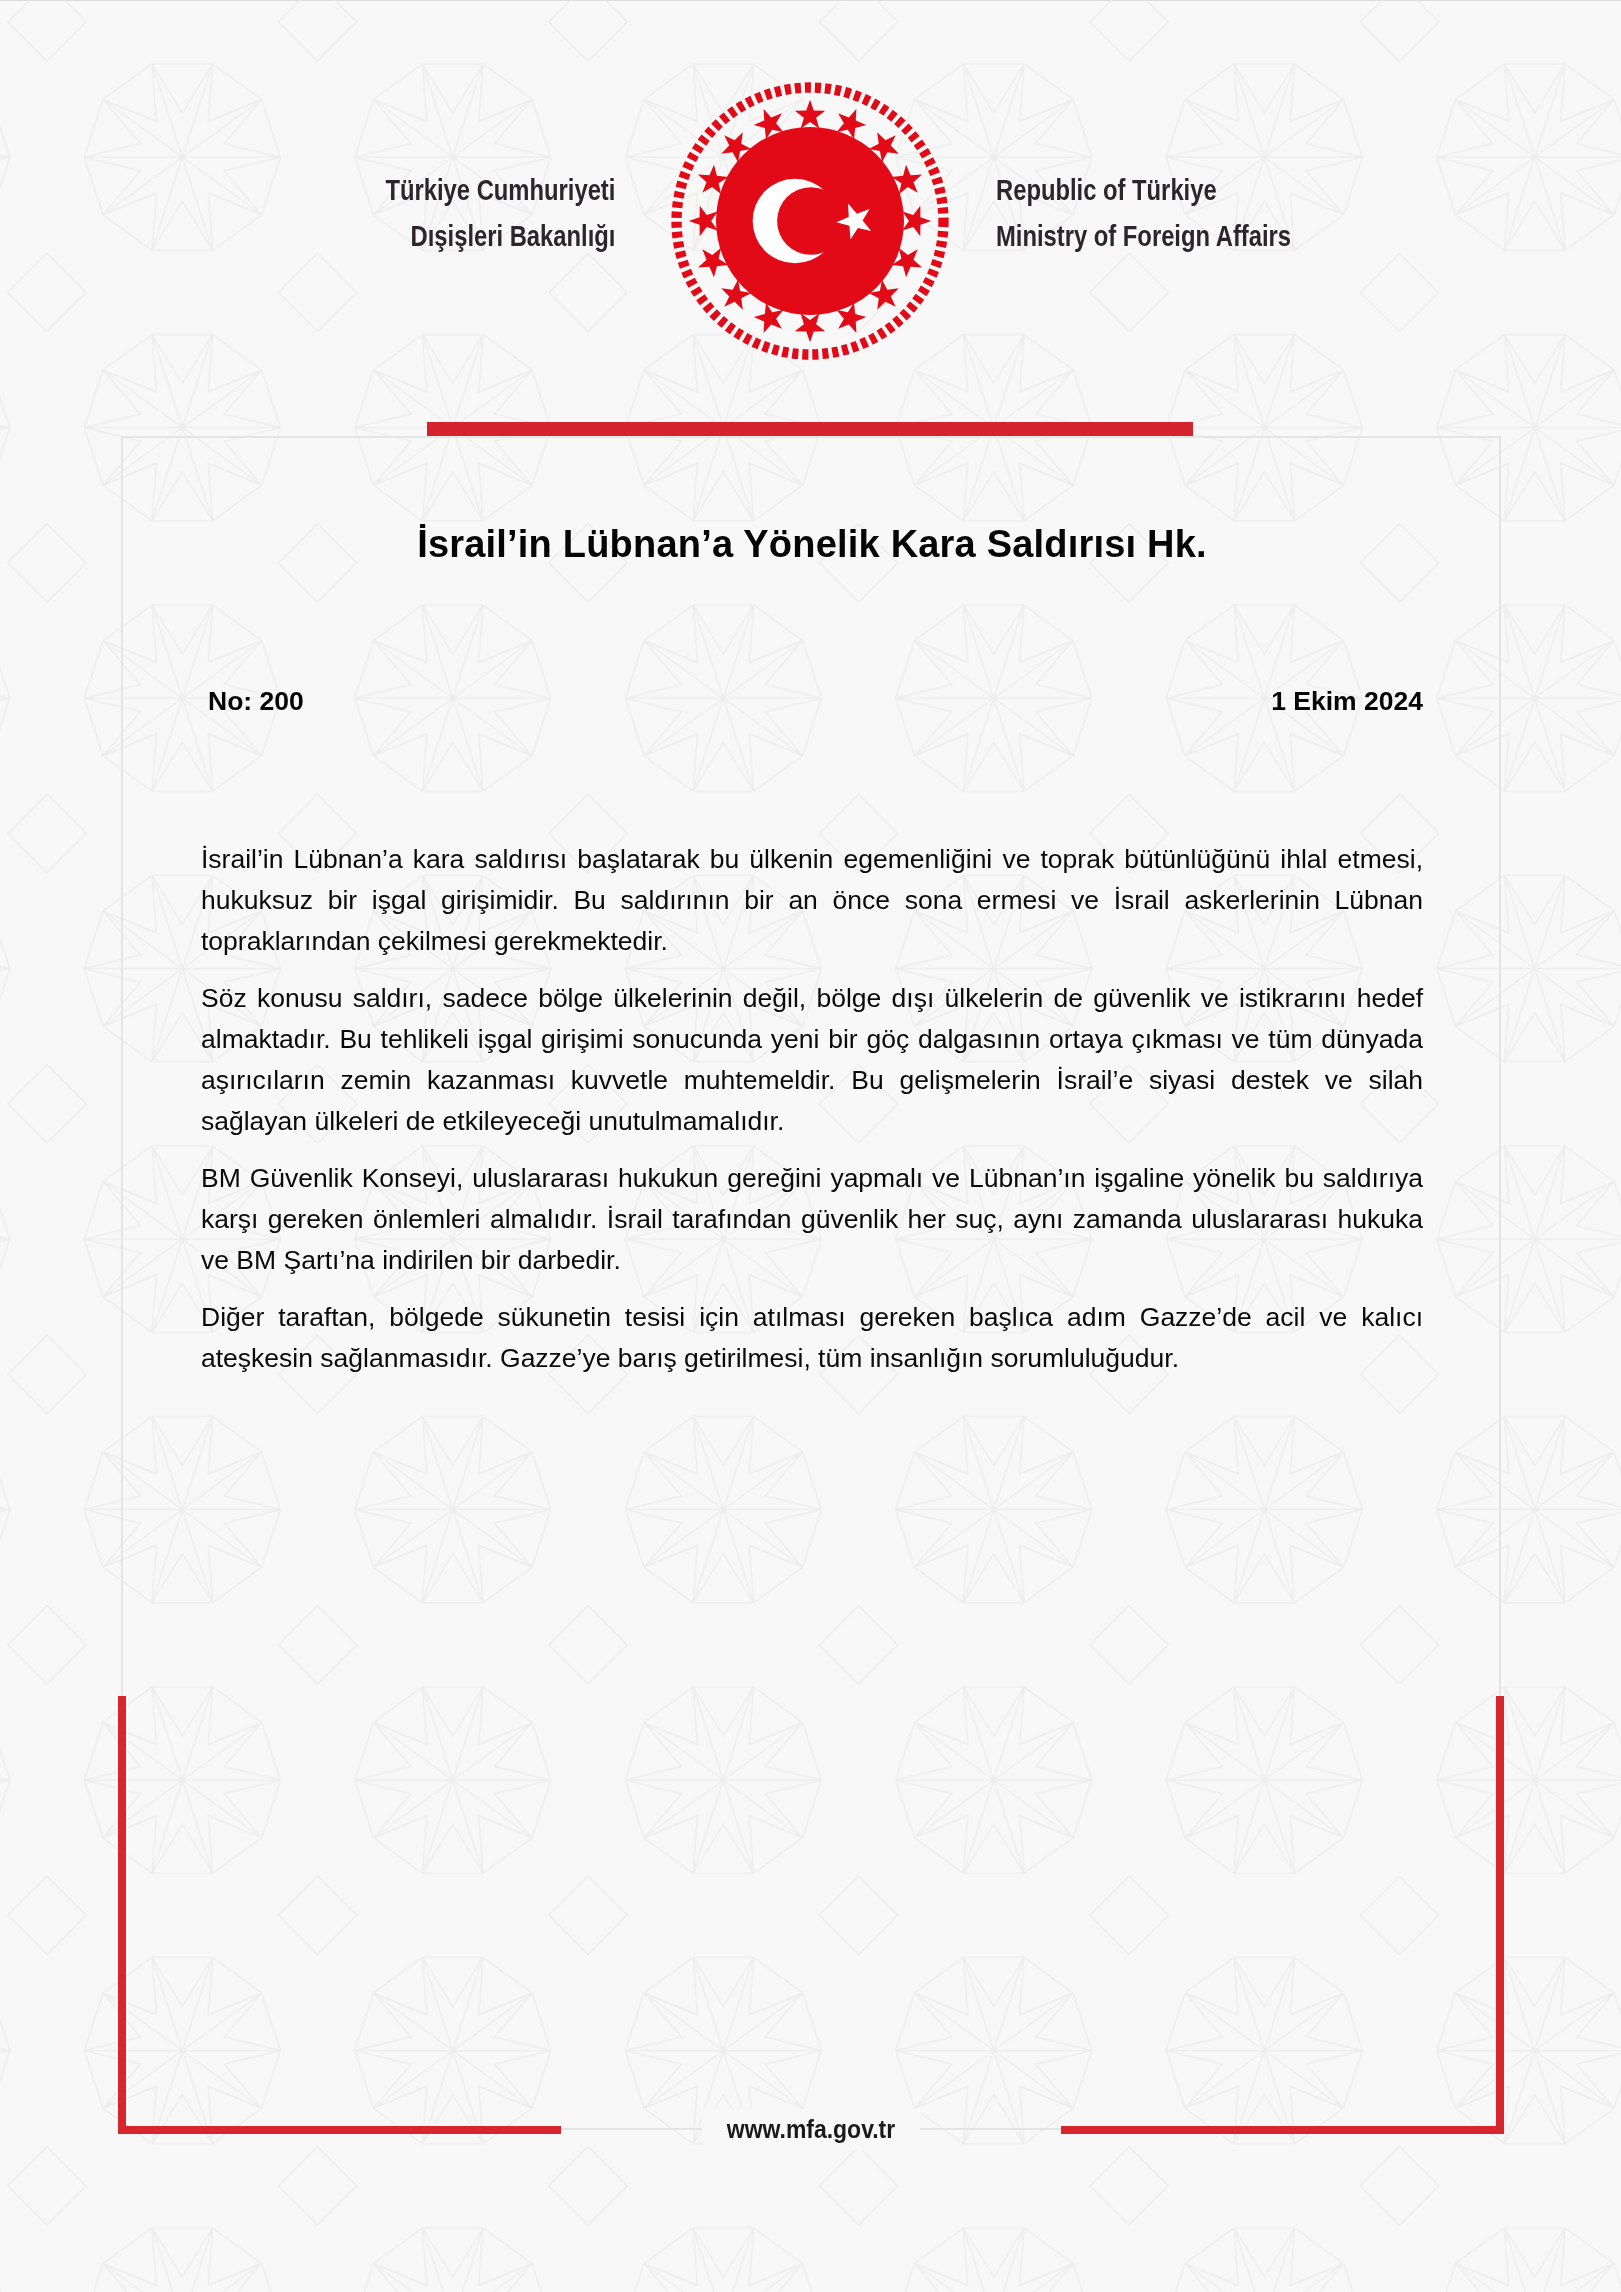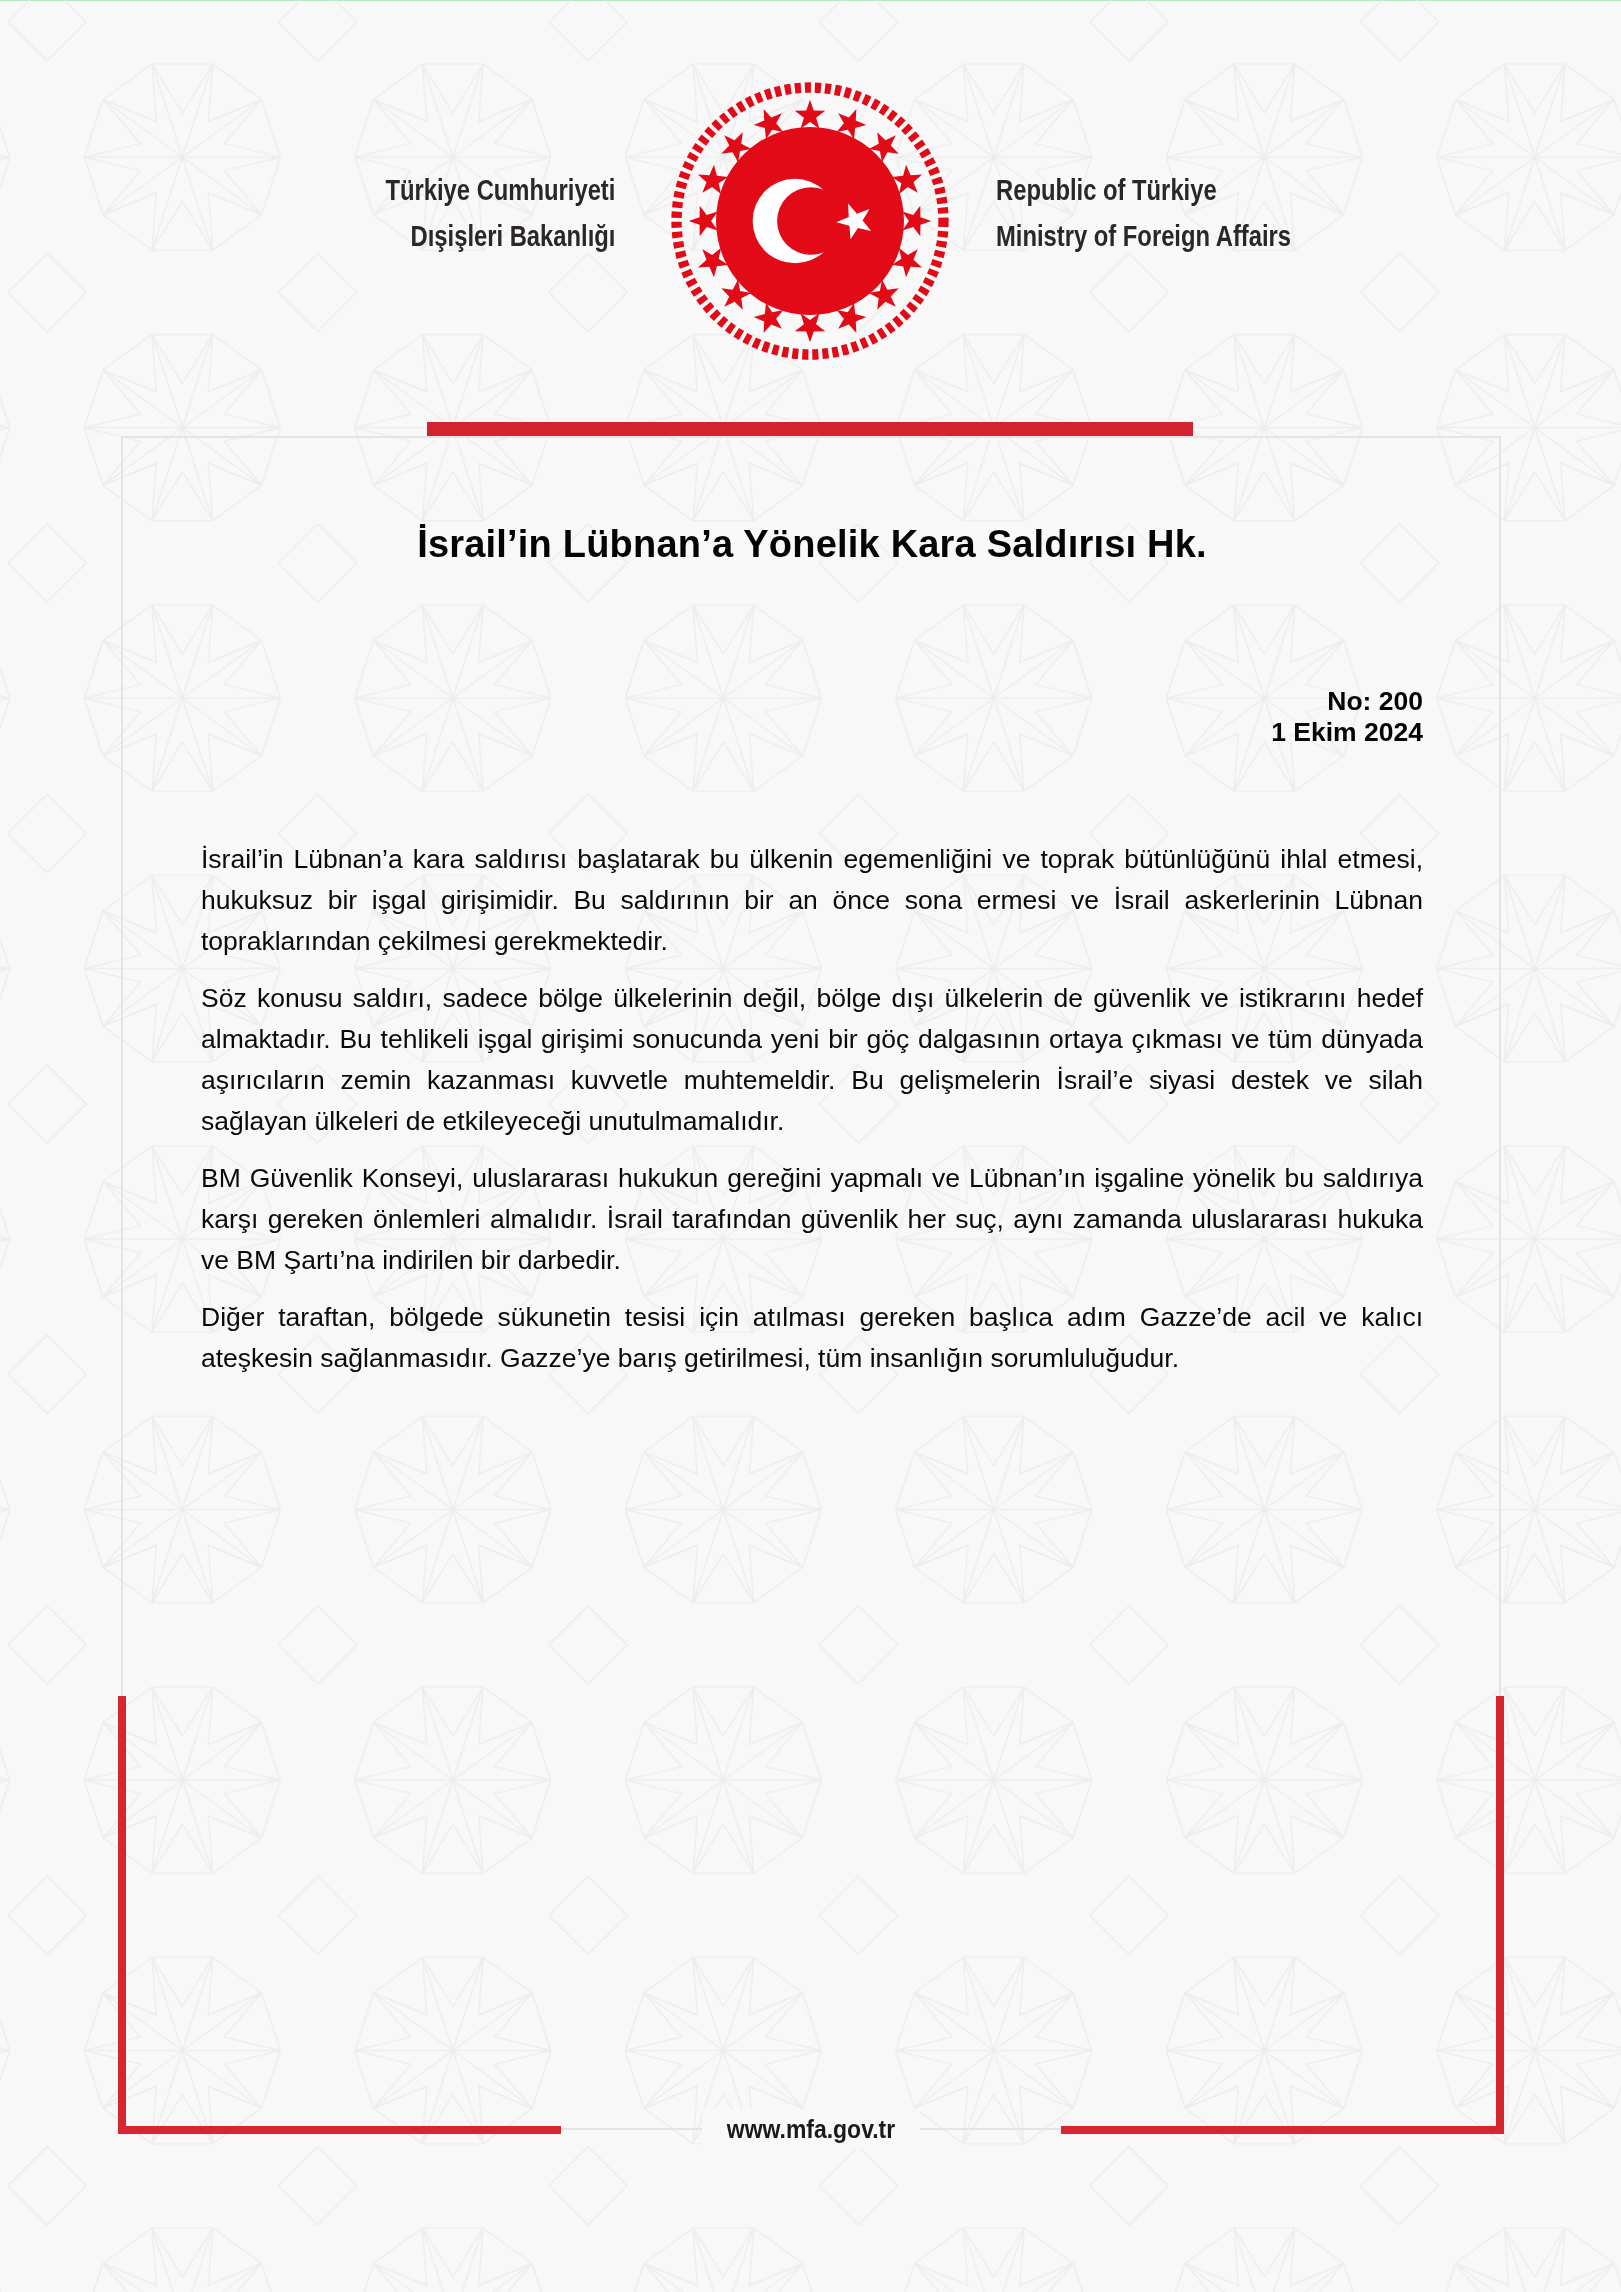--- a/index.html
+++ b/index.html
@@ -1,20 +1,20 @@
 <!DOCTYPE html>
 <html><head>
 <meta charset="utf-8">
 <style>
   html,body{margin:0;padding:0;background:#e9e9e9;}
   .page{
     position:relative;
     width:1621px;height:2293px;
     margin:0 auto;
-    background:#22c55e;
+    background:#a3a3a3;
     overflow:hidden;
     font-family:"Liberation Sans","DejaVu Sans",sans-serif;
     color:#111;
   }
   .bg-pattern{position:absolute;left:0;top:0;z-index:0;}
 
   
   .header-text{
     position:absolute;z-index:3;
     font-size:29px;line-height:46px;font-weight:600;color:#2a2629;
@@ -45,22 +45,22 @@
   
   .doc-title{
     position:absolute;z-index:3;
     left:201px;top:523px;width:1222px;
     margin:0;text-align:center;
     font-size:38px;font-weight:bold;color:#050505;letter-spacing:0.2px;
   }
   .meta-row{
     position:absolute;z-index:3;
     left:208px;top:686px;width:1215px;
-    display:flex;justify-content:space-between;align-items:flex-end;
-    font-size:26.5px;font-weight:bold;color:#050505;flex-direction:column;
+    display:flex;justify-content:space-between;align-items:flex-start;
+    font-size:26.5px;font-weight:bold;color:#050505;
   }
   .doc-body{
     position:absolute;z-index:3;
     left:201px;top:839px;width:1222px;
     font-size:26.5px;line-height:41px;color:#0a0a0a;
     text-align:justify;
   }
   .doc-body p{margin:0 0 16px 0;}
 
   

